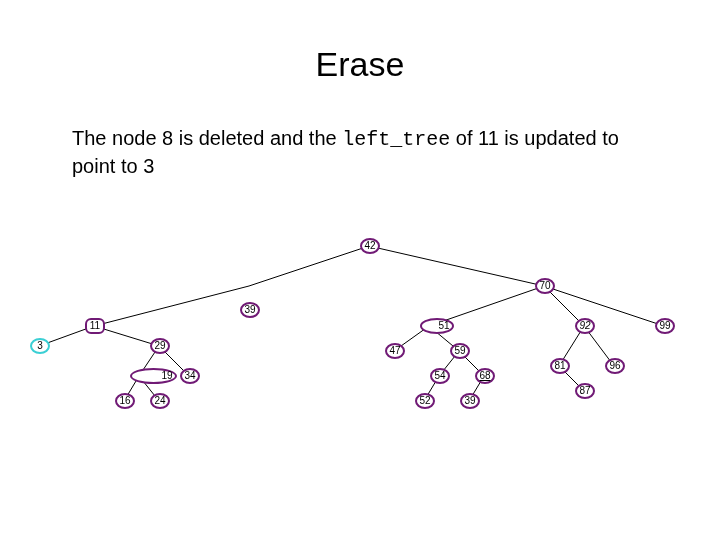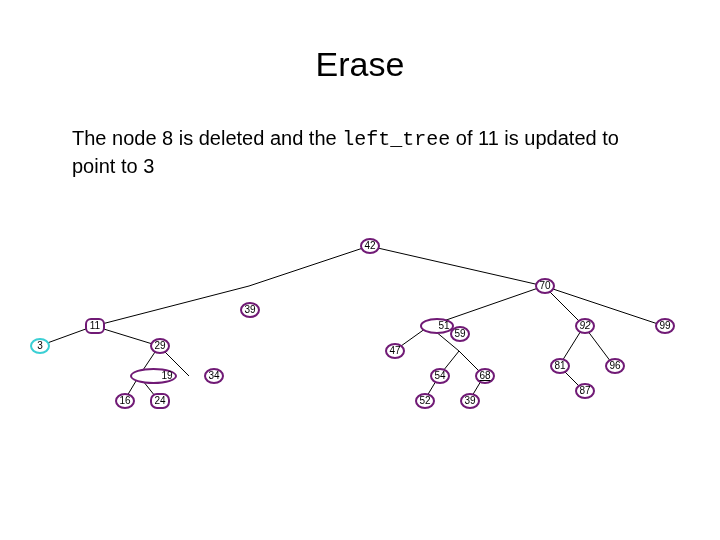--- a/index.html
+++ b/index.html
@@ -49,27 +49,27 @@
 <div class="tn" style="left: 330px; top: 0px;">42</div>
       <div class="tn" style="left: 210px; top: 40px; margin-top: 24px;">39</div>
       <div class="tn" style="left: 505px; top: 40px;">70</div>
       <div class="tn" style="left: 55px; top: 80px; border-radius: 6px;">11</div>
       <div class="tn" style="left: 390px; top: 80px; padding-left: 16px;">51</div>
       <div class="tn" style="left: 545px; top: 80px; font-style: italic;">92</div>
       <div class="tn" style="left: 625px; top: 80px;">99</div>
       <div class="tn hl" style="left: 0px; top: 100px;">3</div>
       <div class="tn" style="left: 120px; top: 100px;">29</div>
       <div class="tn" style="left: 355px; top: 105px;">47</div>
-      <div class="tn" style="left: 420px; top: 88px;">59</div>
+      <div class="tn" style="left: 420px; top: 105px;">59</div>
       <div class="tn" style="left: 520px; top: 120px;">81</div>
       <div class="tn" style="left: 575px; top: 120px;">96</div>
       <div class="tn" style="left: 100px; top: 130px; padding-left: 29px;">19</div>
-      <div class="tn" style="left: 150px; top: 130px; margin-left: 24px;">34</div>
+      <div class="tn" style="left: 150px; top: 130px;">34</div>
       <div class="tn" style="left: 400px; top: 130px;">54</div>
       <div class="tn" style="left: 445px; top: 130px; text-decoration: underline;">68</div>
       <div class="tn" style="left: 545px; top: 145px;">87</div>
       <div class="tn" style="left: 85px; top: 155px;">16</div>
-      <div class="tn" style="left: 120px; top: 155px; border-radius: 7px;">24</div>
+      <div class="tn" style="left: 120px; top: 155px;">24</div>
       <div class="tn" style="left: 385px; top: 155px;">52</div>
       <div class="tn" style="left: 430px; top: 155px;">39</div>
     </div>
 
 </div>
 
 </body></html>

